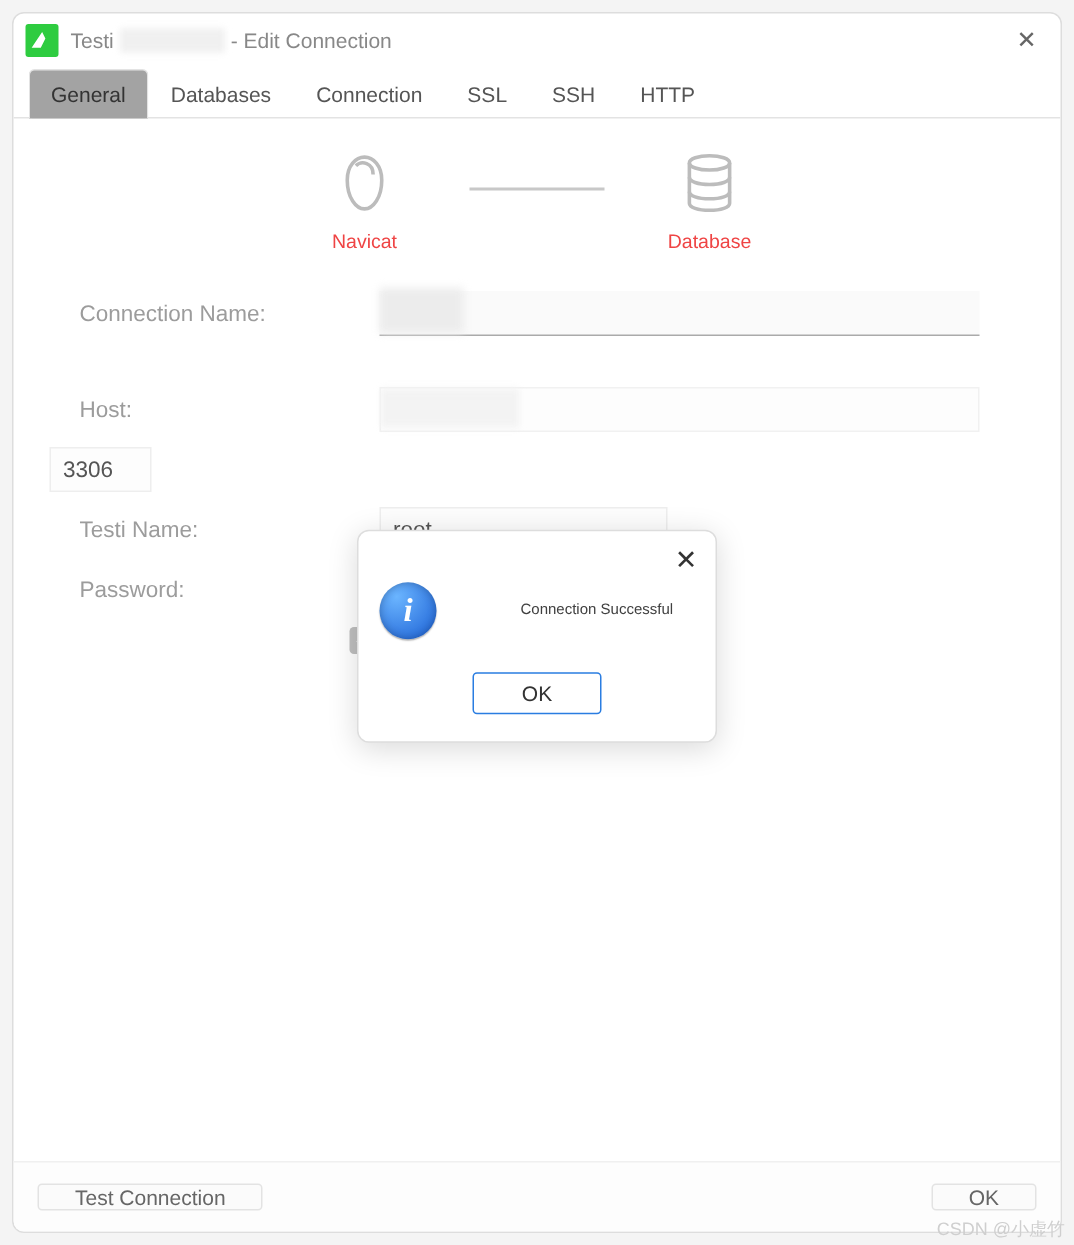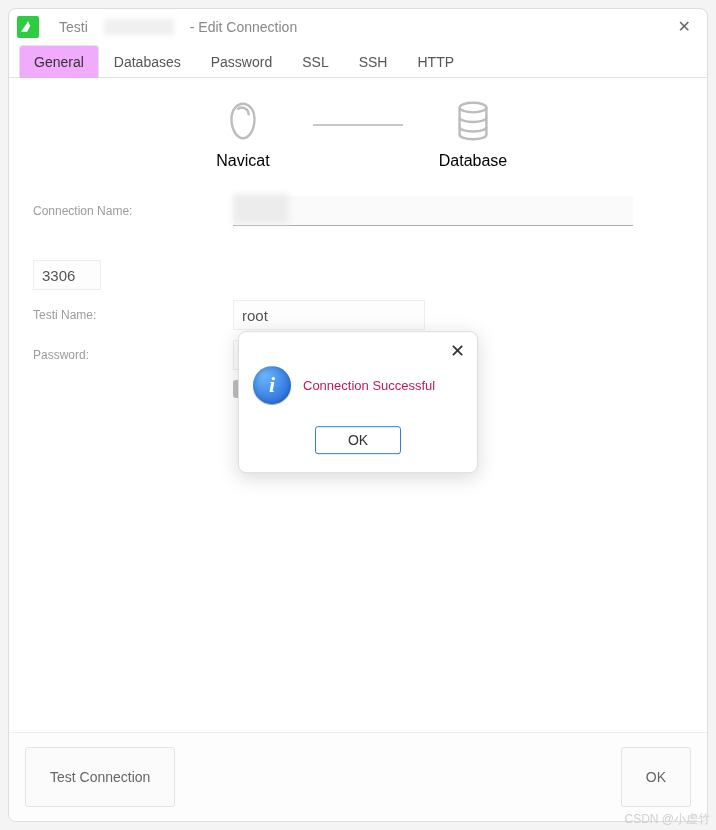--- a/index.html
+++ b/index.html
@@ -4,46 +4,46 @@
 <style>
   * { box-sizing: border-box; font-family: -apple-system, "Segoe UI", Arial, sans-serif; }
   body { margin: 0; background: #f4f4f4; width: 716px; height: 830px; position: relative; }
   .window {
     position: absolute; left: 8px; top: 8px; right: 8px; bottom: 8px;
     background: #fff; border: 1px solid #ddd; border-radius: 8px;
     display: flex; flex-direction: column; overflow: hidden;
   }
   .titlebar {
     display: flex; align-items: center; padding: 6px 12px 6px 8px;
-    font-size: 14px; color: #888; gap: 12px;
+    font-size: 14px; color: #888;
   }
   .app-icon {
     width: 22px; height: 22px; background: #2ecc40; margin-right: 8px;
     display: flex; align-items: center; justify-content: center; border-radius: 2px;
   }
   .app-icon svg { width: 16px; height: 16px; }
   .title-text { flex: 0 0 auto; }
   .title-blur { display:inline-block; width: 70px; height: 16px; background:#f0f0f0; filter: blur(2px); margin: 0 4px; vertical-align: middle;}
   .title-spacer { flex: 1; }
   .close-x { font-size: 16px; color: #666; cursor: pointer; padding: 2px 4px; }
   .tabs { display: flex; border-bottom: 1px solid #e3e3e3; padding-left: 10px; }
   .tab {
     padding: 8px 14px; font-size: 14px; color: #555; cursor: pointer;
     border: 1px solid transparent; border-bottom: none; position: relative; top: 1px;
     border-radius: 4px 4px 0 0;
   }
-  .tab.active { color: #333; border-color: #e3e3e3; background: #f0abfc; }
+  .tab.active { color: #333; border-color: #e3e3e3; background: #a3a3a3; }
   .body { flex: 1; padding: 16px 24px; position: relative; }
   .graphic { display: flex; justify-content: center; align-items: flex-start; gap: 0; margin: 4px 0 26px; }
   .gcol { display: flex; flex-direction: column; align-items: center; width: 140px; }
   .gico { color: #bbb; }
-  .glabel { color: #000000; font-size: 16px; margin-top: 8px; }
+  .glabel { color: #ef4444; font-size: 13px; margin-top: 8px; }
   .gline { width: 90px; height: 2px; background: #c8c8c8; margin-top: 26px; }
   .form-row { display: flex; align-items: center; margin-bottom: 10px; }
-  .flabel { width: 200px; color: #9c9c9c; font-size: 12px; }
+  .flabel { width: 200px; color: #9c9c9c; font-size: 15px; margin-left: 20px; }
   .finput {
     border: 1px solid #eee; background:#fdfdfd; font-size: 15px; color:#555;
     padding: 5px 8px; height: 30px;
   }
   .w-full { width: 400px; border:none; border-bottom:1px solid #aaa; background:#fafafa;}
   .w-host { width: 400px; border:1px solid #f1f1f1;}
   .w-port { width: 68px; }
   .w-user { width: 192px; }
   .w-pass { width: 192px; }
   .check-row { margin-left: 200px; display: flex; align-items: center; gap: 8px; margin-top: 6px; }
@@ -59,40 +59,40 @@
   .conn-blur::before {
     content:""; position:absolute; left:0; top:-2px; width:56px; height:30px;
     background:#ececec; filter:blur(3px);
   }
   .footer {
     display:flex; align-items:center; padding: 14px 16px; border-top:1px solid #f0f0f0;
     background:#fdfdfd;
   }
   .btn {
     border:1px solid #e3e3e3; background:#fbfbfb; color:#666; font-size:14px;
-    padding: 21px 24px; border-radius:3px; cursor:pointer;
+    padding: 0 24px; border-radius:3px; cursor:pointer;
   }
   .footer-spacer { flex:1; }
   .footer .btn + .btn { margin-left: 14px; }
   
   .modal {
     position:absolute; left:50%; top:50%; transform:translate(-50%,-52%);
     width: 240px; background:#fff; border:1px solid #ddd; border-radius:8px;
     box-shadow: 0 4px 20px rgba(0,0,0,.15); padding: 12px 14px 18px;
   }
   .modal-close { position:absolute; right:12px; top:8px; font-size:18px; color:#333; cursor:pointer; }
   .modal-body { display:flex; align-items:center; gap:12px; margin-top:22px; }
   .info-icon {
     width:38px; height:38px; border-radius:50%;
     background: radial-gradient(circle at 30% 25%, #6bb5ff, #1a5fd4);
     display:flex; align-items:center; justify-content:center;
     box-shadow: inset 0 0 6px rgba(0,0,0,.25), 0 1px 1px rgba(0,0,0,.3);
   }
   .info-icon span { color:#fff; font-family: Georgia, serif; font-weight:bold; font-size:22px; font-style: italic;}
-  .modal-text { color:#be185d; font-size:13px; }
+  .modal-text { color:#404040; font-size:10px;margin-left:44px; }
   .modal-footer { text-align:center; margin-top:22px; }
   .modal-btn {
     border:1.5px solid #2a7de1; color:#333; background:#fff; font-size:14px;
     padding:5px 32px; border-radius:3px; cursor:pointer;
   }
   .watermark { position:absolute; right:6px; bottom:2px; font-size:12px; color:#cfcfcf;margin-top:32px; }
 </style>
 </head>
 <body>
 
@@ -107,21 +107,21 @@
     <span class="title-text">Testi</span>
     <span class="title-blur"></span>
     <span class="title-text"> - Edit Connection</span>
     <div class="title-spacer"></div>
     <div class="close-x">✕</div>
   </div>
 
   <div class="tabs">
     <div class="tab active">General</div>
     <div class="tab">Databases</div>
-    <div class="tab">Password</div>
+    <div class="tab">Connection</div>
     <div class="tab">SSL</div>
     <div class="tab">SSH</div>
     <div class="tab">HTTP</div>
   </div>
 
   <div class="body">
 
     <div class="graphic">
       <div class="gcol">
         <svg class="gico" width="46" height="46" viewBox="0 0 48 48" fill="none" stroke="#bcbcbc" stroke-width="2.5">
@@ -143,20 +143,26 @@
     </div>
 
     <div class="form-row" style="margin-bottom:34px">
       <div class="flabel">Connection Name:</div>
       <div class="conn-blur" style="flex:0 0 auto; width:400px;">
         <input class="finput w-full" value="" style="">
       </div>
     </div>
 
     <div class="form-row">
+      <div class="flabel">Host:</div>
+      <div class="host-blur">
+        <input class="finput w-host" value="              .94" style="">
+      </div>
+    </div>
+    <div class="form-row">
       <input class="finput w-port" value="3306" style="">
     </div>
     <div class="form-row">
       <div class="flabel">Testi Name:</div>
       <input class="finput w-user" value="root" style="">
     </div>
     <div class="form-row">
       <div class="flabel">Password:</div>
       <input class="finput w-pass" value="••••••••" style="">
     </div>

